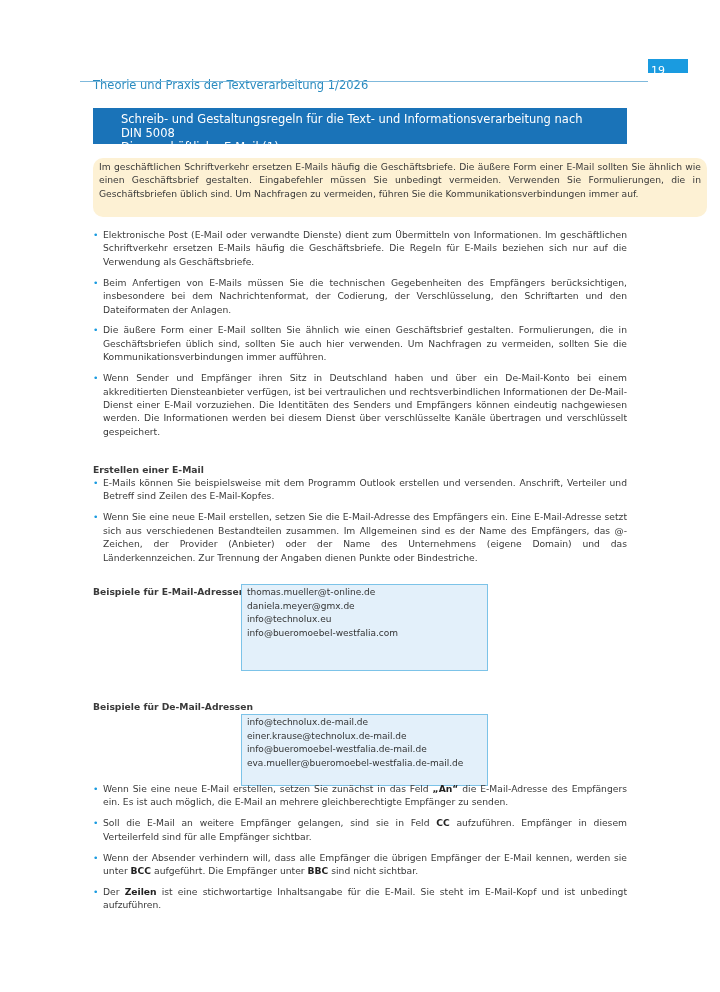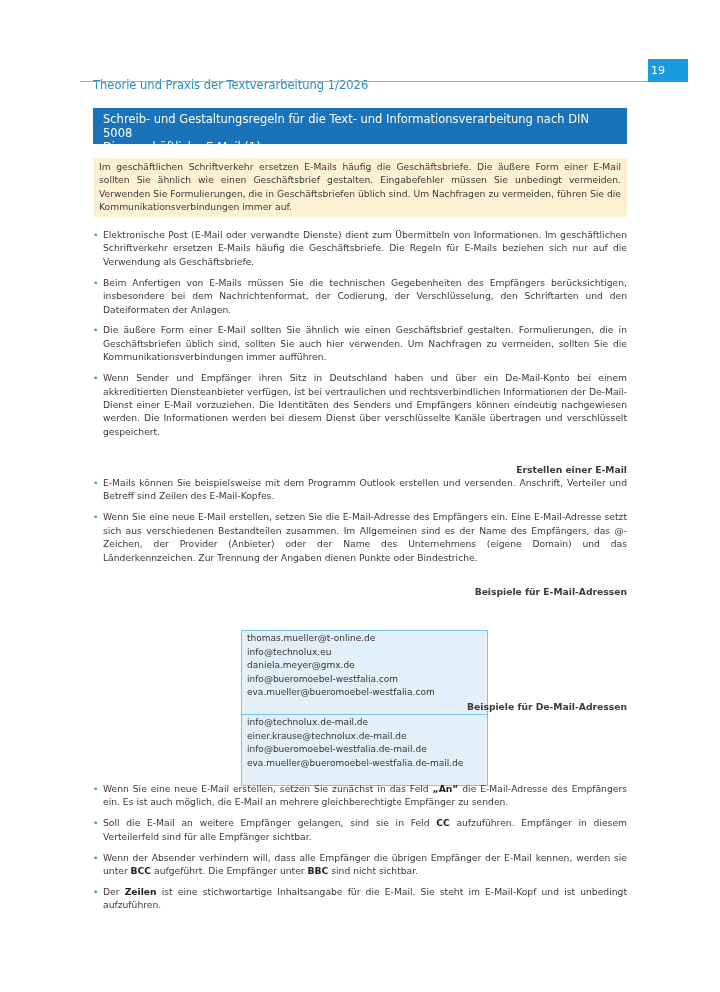--- a/index.html
+++ b/index.html
@@ -1,29 +1,29 @@
 <!DOCTYPE html>
 <html><head>
   <meta charset="utf-8">
   <style>
     html, body { margin: 0; padding: 0; background: #ffffff; }
     body { width: 720px; height: 992px; position: relative; overflow: hidden;
       font-family: "DejaVu Sans", sans-serif; color: #333333; }
     .header-title { position: absolute; left: 93px; top: 78px; font-size: 11.5px; color: #2a8bbf; letter-spacing: 0; }
     .header-rule { position: absolute; left: 80px; top: 81px; width: 568px; height: 1px; background: #7fb9dc; }
-    .page-num { position: absolute; left: 648px; top: 59px; width: 40px; height: 23px; background: #1a9be0; color: #fff;
+    .page-num { position: absolute; left: 648px; top: 59px; width: 40px; height: 14px; background: #1a9be0; color: #fff;
       font-size: 11px; line-height: 23px; padding-left: 3px; box-sizing: border-box; }
     .title-box { position: absolute; left: 93px; top: 108px; width: 534px; height: 36px; background: #1a73b8; color: #fff;
-      font-size: 11.5px; line-height: 14px; padding: 4px 10px; box-sizing: border-box; }
-    .intro { position: absolute; left: 93px; top: 158px; width: 534px; height: 59px; background: #fdf1d4;
-      font-size: 9.2px; line-height: 13.4px; padding: 2px 6px; box-sizing: border-box; text-align: justify; color: #3a3a3a; }
+      font-size: 11.5px; line-height: 14px; padding: 4px 28px; box-sizing: border-box; }
+    .intro { position: absolute; left: 93px; top: 158px; width: 614px; height: 59px; background: #fdf1d4;
+      font-size: 9.2px; line-height: 13.4px; padding: 2px 6px; box-sizing: border-box; text-align: justify; color: #3a3a3a; border-radius: 10px; }
     .section { position: absolute; left: 93px; width: 534px; font-size: 9.2px; line-height: 13.4px; color: #3a3a3a; }
     .bullet { position: relative; padding-left: 10px; text-align: justify; margin-bottom: 7.5px; }
     .bullet .dot { position: absolute; left: 0; top: 0; color: #1a9be0; }
-    .heading { font-weight: bold; font-size: 9.2px; line-height: 13px; color: #3a3a3a; text-align: right; }
+    .heading { font-weight: bold; font-size: 9.2px; line-height: 13px; color: #3a3a3a; }
     .addr-box { position: absolute; left: 241px; width: 247px; background: #e3f0fa; border: 1px solid #7cc3e8;
       box-sizing: border-box; padding: 1px 5px; font-size: 9px; line-height: 13.6px; color: #333; }
     b { color: #222; }
   </style>
 </head>
 <body>
 
 <div>
   <div class="header-title">Theorie und Praxis der Textverarbeitung 1/2026</div>
   <div class="header-rule"></div>
@@ -44,26 +44,25 @@
   <div class="bullet"><span class="dot">•</span><span>Wenn Sender und Empfänger ihren Sitz in Deutschland haben und über ein De-Mail-Konto bei einem akkreditierten Diensteanbieter verfügen, ist bei vertraulichen und rechtsverbindlichen Informationen der De-Mail-Dienst einer E-Mail vorzuziehen. Die Identitäten des Senders und Empfängers können eindeutig nachgewiesen werden. Die Informationen werden bei diesem Dienst über verschlüsselte Kanäle übertragen und verschlüsselt gespeichert.</span></div>
 </div>
 
 <div class="section" style="top:463px;">
   <div class="heading">Erstellen einer E-Mail</div>
   <div class="bullet"><span class="dot">•</span><span>E-Mails können Sie beispielsweise mit dem Programm Outlook erstellen und versenden. Anschrift, Verteiler und Betreff sind Zeilen des E-Mail-Kopfes.</span></div>
   <div class="bullet"><span class="dot">•</span><span>Wenn Sie eine neue E-Mail erstellen, setzen Sie die E-Mail-Adresse des Empfängers ein. Eine E-Mail-Adresse setzt sich aus verschiedenen Bestandteilen zusammen. Im Allgemeinen sind es der Name des Empfängers, das @-Zeichen, der Provider (Anbieter) oder der Name des Unternehmens (eigene Domain) und das Länderkennzeichen. Zur Trennung der Angaben dienen Punkte oder Bindestriche.</span></div>
 </div>
 
 <div class="section heading" style="top:585px;">Beispiele für E-Mail-Adressen</div>
-<div class="addr-box" style="top:630px; height:87px;">
+<div class="addr-box" style="top:584px; height:87px;">
   <div>thomas.mueller@t-online.de</div>
+  <div>daniela.meyer@gmx.de</div>
   <div>info@technolux.eu</div>
-  <div>daniela.meyer@gmx.de</div>
   <div>info@bueromoebel-westfalia.com</div>
-  <div>eva.mueller@bueromoebel-westfalia.com</div>
 </div>
 
 <div class="section heading" style="top:700px;">Beispiele für De-Mail-Adressen</div>
 <div class="addr-box" style="top:714px; height:72px;">
   <div>info@technolux.de-mail.de</div>
   <div>einer.krause@technolux.de-mail.de</div>
   <div>info@bueromoebel-westfalia.de-mail.de</div>
   <div>eva.mueller@bueromoebel-westfalia.de-mail.de</div>
 </div>
 

